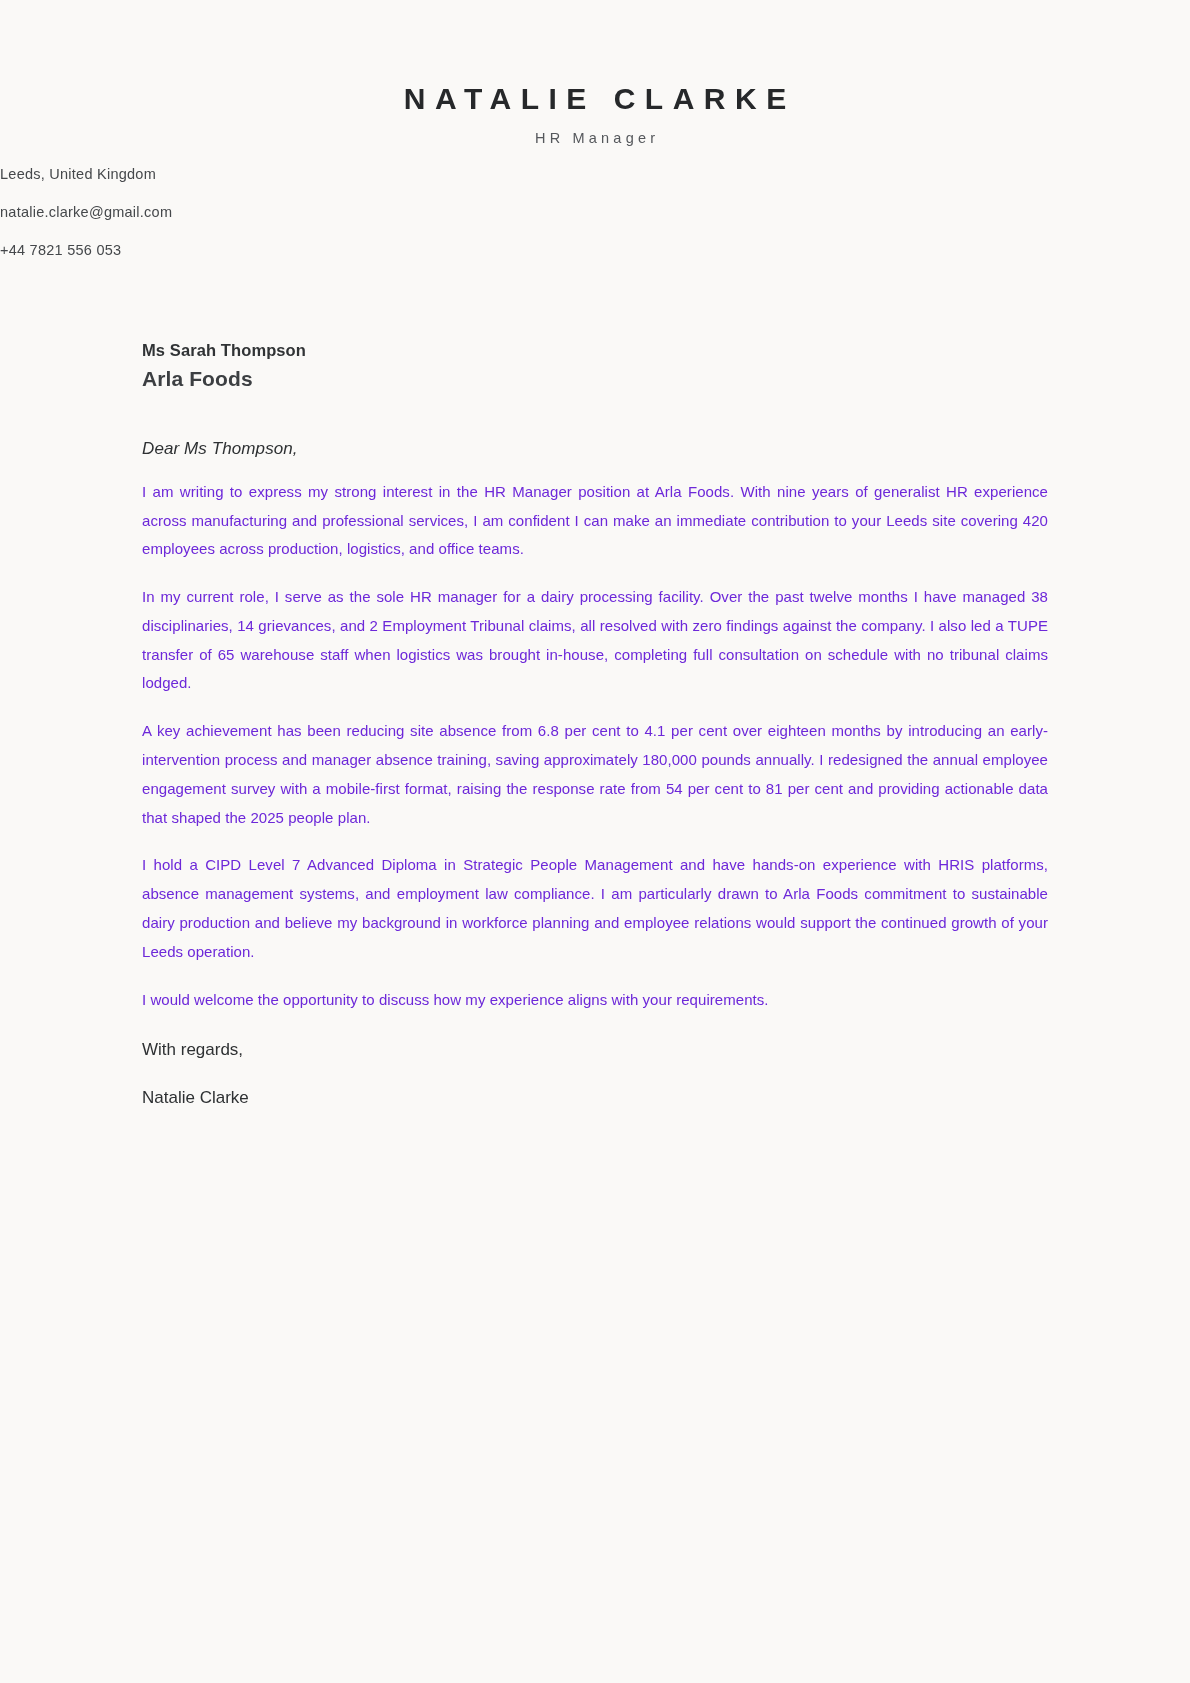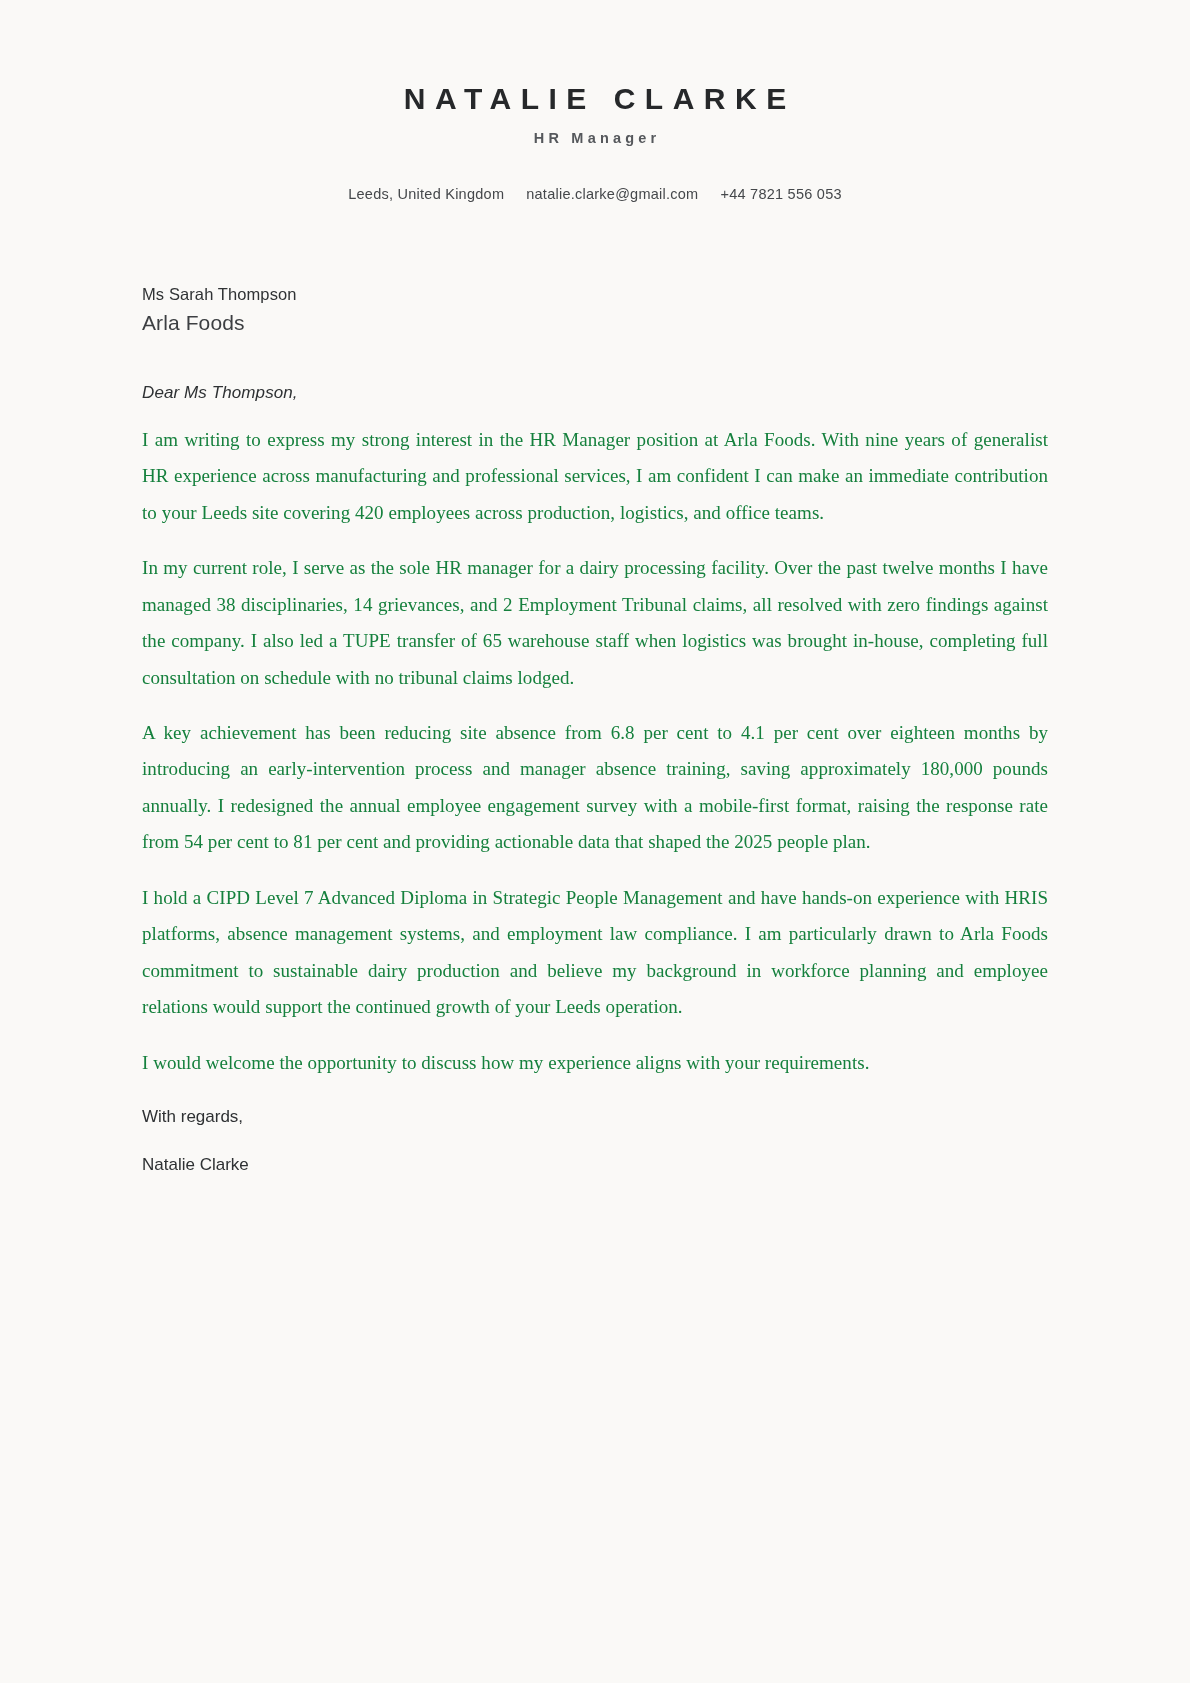--- a/index.html
+++ b/index.html
@@ -35,35 +35,36 @@
     font-weight: 700;
     letter-spacing: 9.5px;
     color: #26282a;
     text-indent: 9.5px;
     line-height: 1.12;
   }
 
   .role {
     margin-top: 14px;
     font-size: 14.5px;
-    font-weight: 700;
+    font-weight: 400;
     letter-spacing: 4.2px;
     color: #55585c;
     text-indent: 4.2px;
   }
 
   .contact {
-    margin-top: 40px;
+    margin-top: 20px;
     font-size: 14.5px;
     color: #45484b;
     letter-spacing: 0.25px;
     display: flex;
     justify-content: center;
     align-items: baseline;
     gap: 22px;
+    flex-direction: column;
   }
 
   .contact span { white-space: nowrap; }
 
   
   .letter {
     margin: 0 auto;
     width: 906px;
     padding-left: 0;
     padding-top: 54px;
@@ -71,20 +72,21 @@
 
   .date {
     font-size: 15.5px;
     color: #3c3f42;
     letter-spacing: 0.1px;
   }
 
   .recipient {
     margin-top: 26px;
     line-height: 1.55;
+    font-weight: bold;
   }
 
   .recipient-name {
     font-size: 16.5px;
     color: #303335;
     letter-spacing: 0.1px;
   }
 
   .recipient-company {
     font-size: 21px;
@@ -95,27 +97,26 @@
   .salutation {
     margin-top: 43px;
     font-size: 17px;
     color: #2e3133;
     letter-spacing: 0.1px;
     font-style: italic;
   }
 
   .para {
     margin-top: 19px;
-    font-size: 19px;
+    font-size: 15px;
     line-height: 1.92;
-    color: #15803d;
+    color: #6d28d9;
     text-align: justify;
     text-justify: inter-word;
     letter-spacing: 0.05px;
-    font-family: Liberation Serif, serif;
   }
 
   .closing {
     margin-top: 20px;
     font-size: 17px;
     line-height: 1.9;
     color: #2e3133;
   }
 
   .signature {

